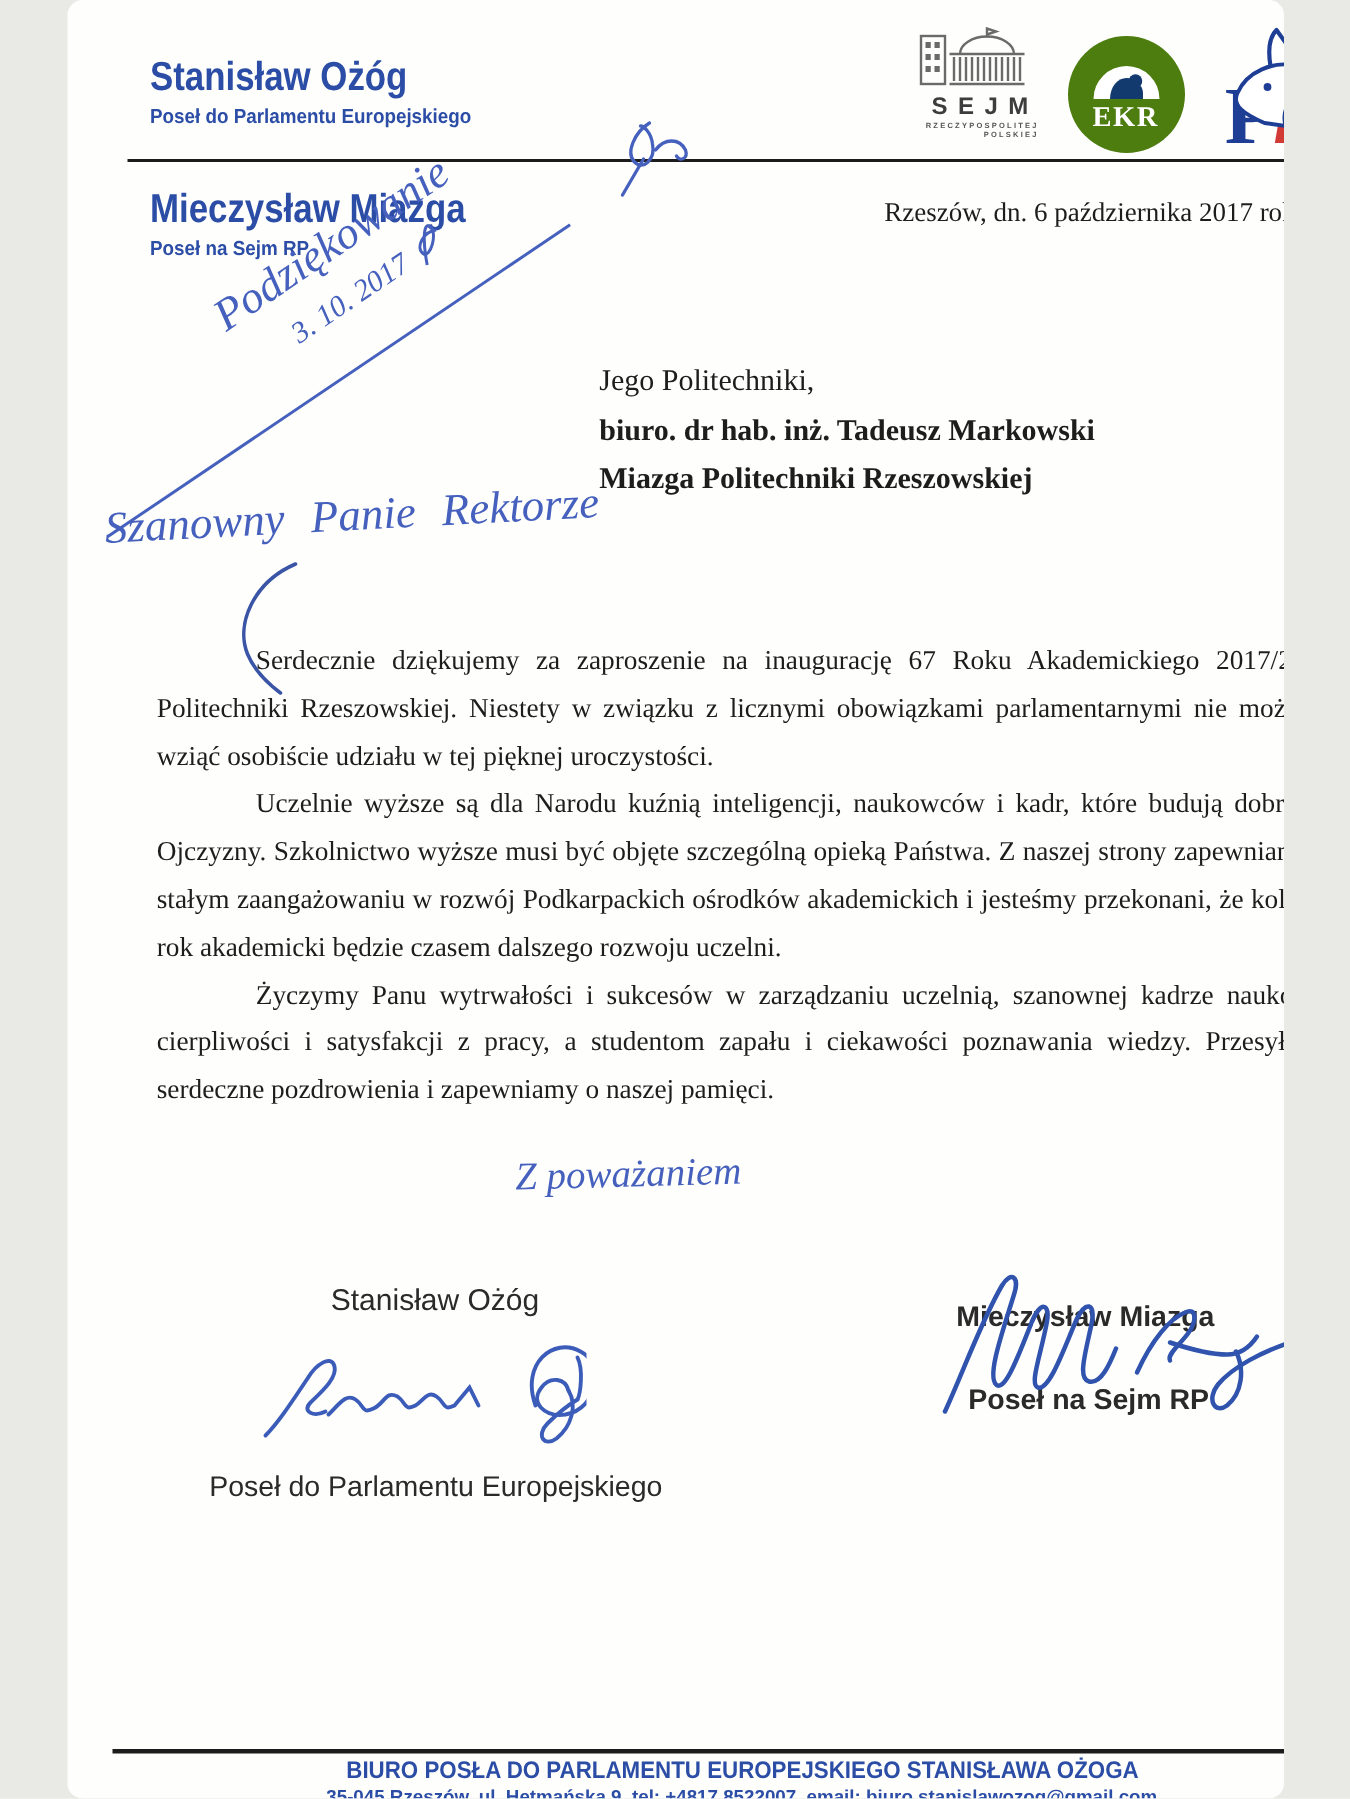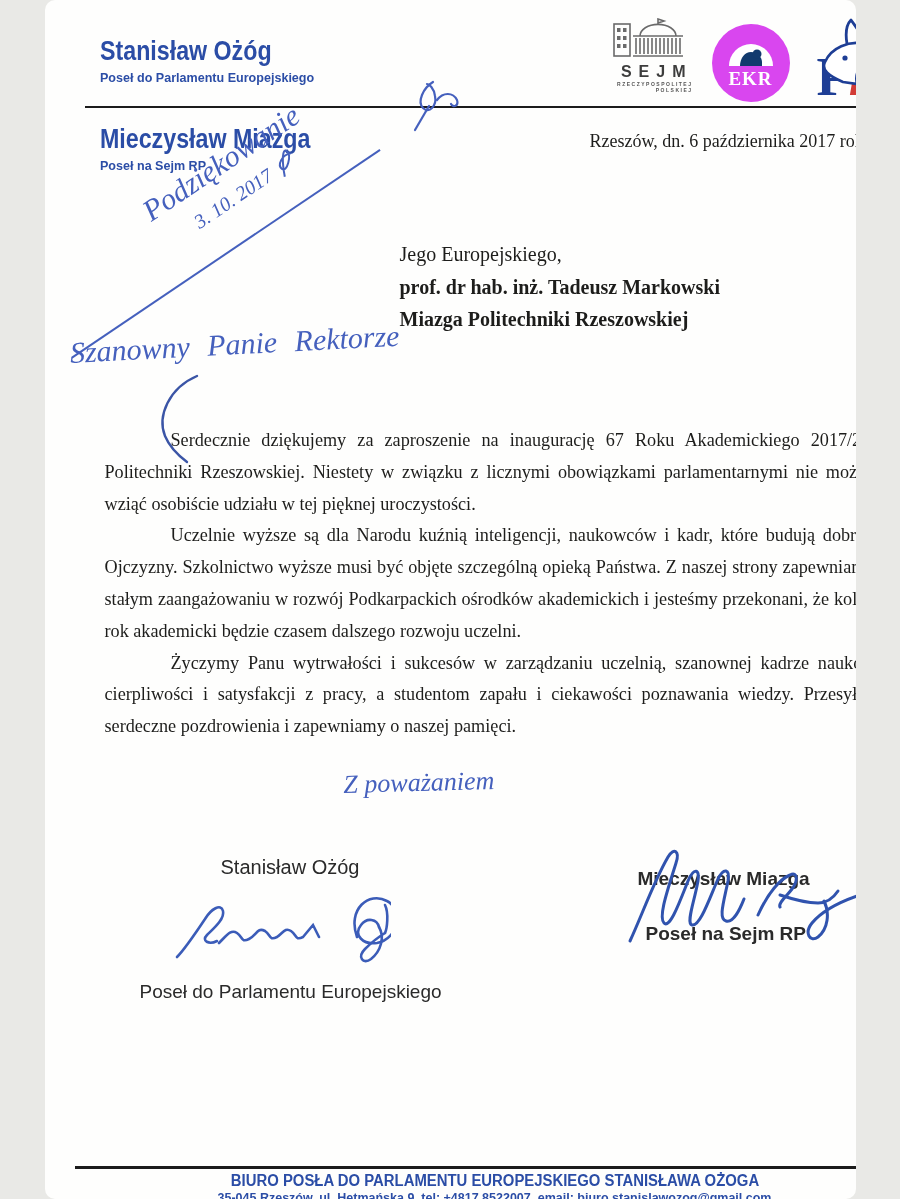--- a/index.html
+++ b/index.html
@@ -19,21 +19,21 @@
     font-family:"Liberation Sans",sans-serif;font-weight:700;font-size:13.5px;
     color:#2b4da6;transform:scaleX(0.93);transform-origin:0 0;white-space:nowrap;margin-top:3px;
   }
   .hrule{background:#1c1c1c;height:2px;}
   .scanline{background:#e6e6e1;width:2px;height:1199px;left:884px;top:0;}
   
   .sejm-wrap{width:90px;text-align:right;font-weight:bold;}
   .sejm-label{font-family:"Liberation Sans",sans-serif;font-size:16px;color:#3d3d3d;letter-spacing:7px;margin-left:7px;margin-top:1px;}
   .sejm-sub{font-family:"Liberation Sans",sans-serif;font-size:5px;color:#555;letter-spacing:1.5px;line-height:6px;}
   .ekr-circle{
-    width:78px;height:78px;border-radius:50%;background:#d946ef;position:relative;overflow:hidden;
+    width:78px;height:78px;border-radius:50%;background:#4d7c0f;position:relative;overflow:hidden;
   }
   .ekr-label{
     position:absolute;left:0;right:0;top:44px;text-align:center;color:#fff;
     font-family:"Liberation Serif",serif;font-weight:700;font-size:19px;letter-spacing:1px;
   }
   .pis-letters{
     font-family:"Liberation Serif",serif;font-weight:700;font-size:54px;line-height:50px;
     letter-spacing:-1px;white-space:nowrap;
   }
   .pis-p,.pis-s{color:#1e3e95;}
@@ -149,22 +149,22 @@
   <div class="abs diag-note ink" style="left:135px;top:190px;">
     <div class="diag-line1">Podziękowanie</div>
     <span class="diag-line2">3. 10. 2017</span>
     <svg width="26" height="34" viewBox="0 0 26 34" style="display:inline-block;vertical-align:-8px;">
       <path d="M 6 30 C 12 16 20 4 22 10 C 24 16 10 28 8 22 C 6 16 16 10 24 14" fill="none" stroke="#4560bd" stroke-width="2"></path>
     </svg>
     <div class="diag-underline"></div>
   </div>
 
   <div class="abs addr" style="left:355px;top:238px;">
-    <div>Jego Europejskiego,</div>
-    <div class="b">prof. dr hab. inż. Tadeusz Markowski</div>
+    <div>Jego Politechniki,</div>
+    <div class="b">biuro. dr hab. inż. Tadeusz Markowski</div>
     <div class="b">Miazga Politechniki Rzeszowskiej</div>
   </div>
 
   <div class="abs ink salutation" style="left:24px;top:336px;">Szanowny Panie Rektorze</div>
   <svg class="abs" style="left:106px;top:372px;" width="52" height="92" viewBox="0 0 52 92">
     <path d="M 46 4 C 18 16 6 44 14 64 C 19 76 28 84 36 90" fill="none" stroke="#3b55a6" stroke-width="2.4" stroke-linecap="round"></path>
   </svg>
 
   <div class="abs bodytext" style="left:60px;top:392px;">
     <p>Serdecznie dziękujemy za zaproszenie na inaugurację 67 Roku Akademickiego 2017/2018 Politechniki Rzeszowskiej. Niestety w związku z licznymi obowiązkami parlamentarnymi nie możemy wziąć osobiście udziału w tej pięknej uroczystości.</p>

